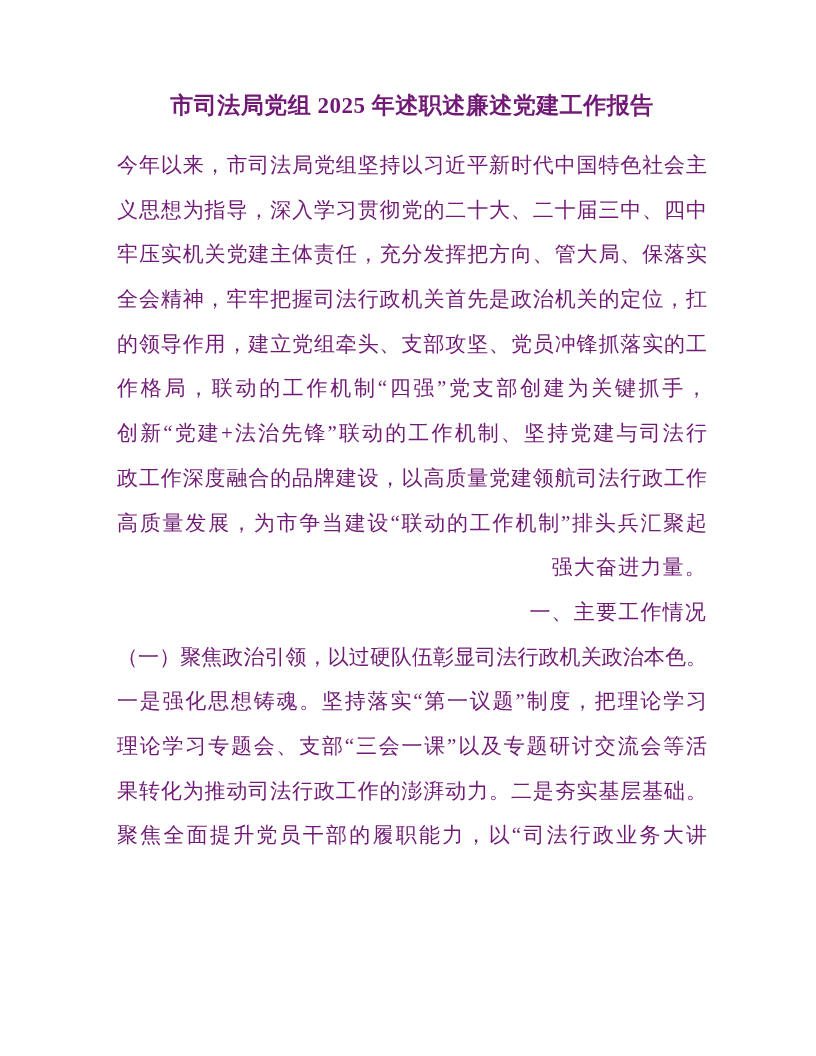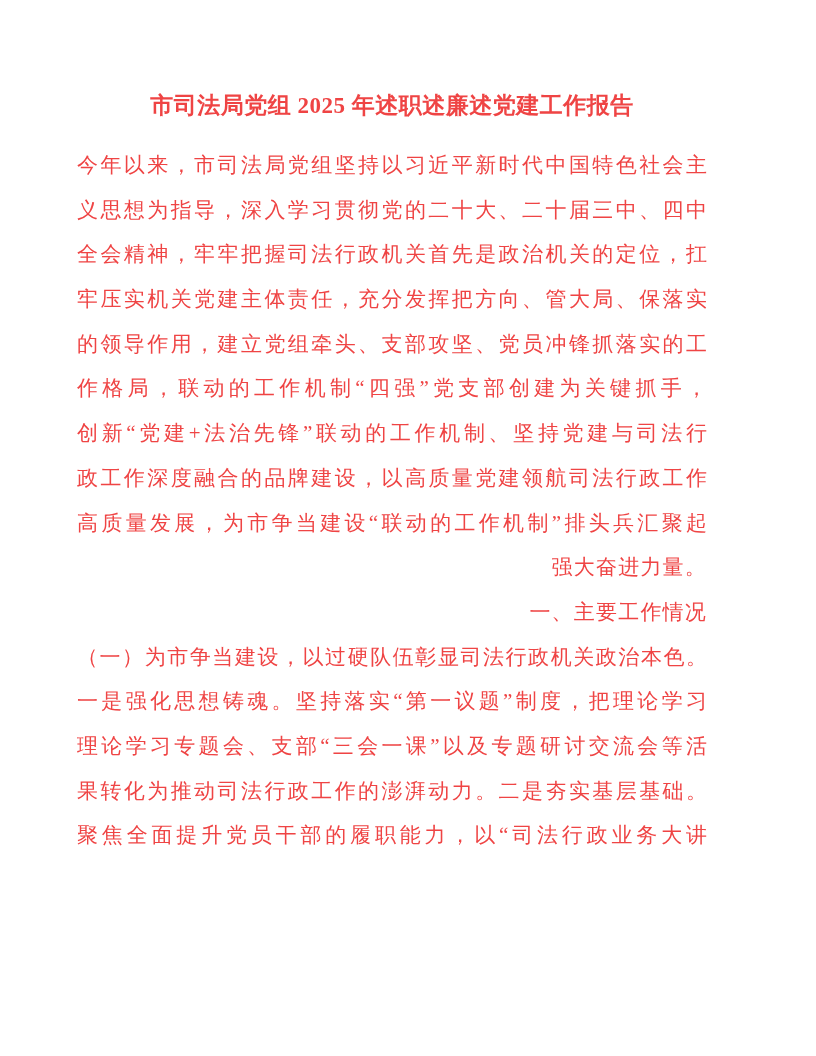--- a/index.html
+++ b/index.html
@@ -7,23 +7,23 @@
     padding: 0;
     background: #ffffff;
   }
   .page {
     position: relative;
     width: 816px;
     height: 898px;
     margin: 0 auto;
     background: #ffffff;
     box-sizing: border-box;
-    padding: 84px 108px 0 76px;
+    padding: 84px 108px 0 116px;
     font-family: "Liberation Serif", "DejaVu Serif", serif;
-    color: #ef4444;
+    color: #701a75;
     overflow: hidden;
   }
   .doc-title {
     margin: 0 0 16px 0;
     font-size: 23px;
     font-weight: 700;
     line-height: 44px;
     text-align: center;
     letter-spacing: 0.5px;
     white-space: nowrap;
@@ -49,33 +49,33 @@
 </head>
 <body>
 
 <div class="page">
 
   <h1 class="doc-title">市司法局党组 2025 年述职述廉述党建工作报告</h1>
 
   <div>
     <p class="line just">今年以来，市司法局党组坚持以习近平新时代中国特色社会主</p>
     <p class="line just">义思想为指导，深入学习贯彻党的二十大、二十届三中、四中</p>
+    <p class="line just">牢压实机关党建主体责任，充分发挥把方向、管大局、保落实</p>
     <p class="line just">全会精神，牢牢把握司法行政机关首先是政治机关的定位，扛</p>
-    <p class="line just">牢压实机关党建主体责任，充分发挥把方向、管大局、保落实</p>
     <p class="line just">的领导作用，建立党组牵头、支部攻坚、党员冲锋抓落实的工</p>
     <p class="line just">作格局，联动的工作机制“四强”党支部创建为关键抓手，</p>
     <p class="line just">创新“党建+法治先锋”联动的工作机制、坚持党建与司法行</p>
     <p class="line just">政工作深度融合的品牌建设，以高质量党建领航司法行政工作</p>
     <p class="line just">高质量发展，为市争当建设“联动的工作机制”排头兵汇聚起</p>
     <p class="line end">强大奋进力量。</p>
   </div>
 
   <p class="line end">一、主要工作情况</p>
 
   <div>
-    <p class="line just">（一）为市争当建设，以过硬队伍彰显司法行政机关政治本色。</p>
+    <p class="line just">（一）聚焦政治引领，以过硬队伍彰显司法行政机关政治本色。</p>
     <p class="line just">一是强化思想铸魂。坚持落实“第一议题”制度，把理论学习</p>
     <p class="line just">理论学习专题会、支部“三会一课”以及专题研讨交流会等活</p>
     <p class="line just">果转化为推动司法行政工作的澎湃动力。二是夯实基层基础。</p>
     <p class="line just">聚焦全面提升党员干部的履职能力，以“司法行政业务大讲</p>
   </div>
 
 </div>
 
 </body></html>

